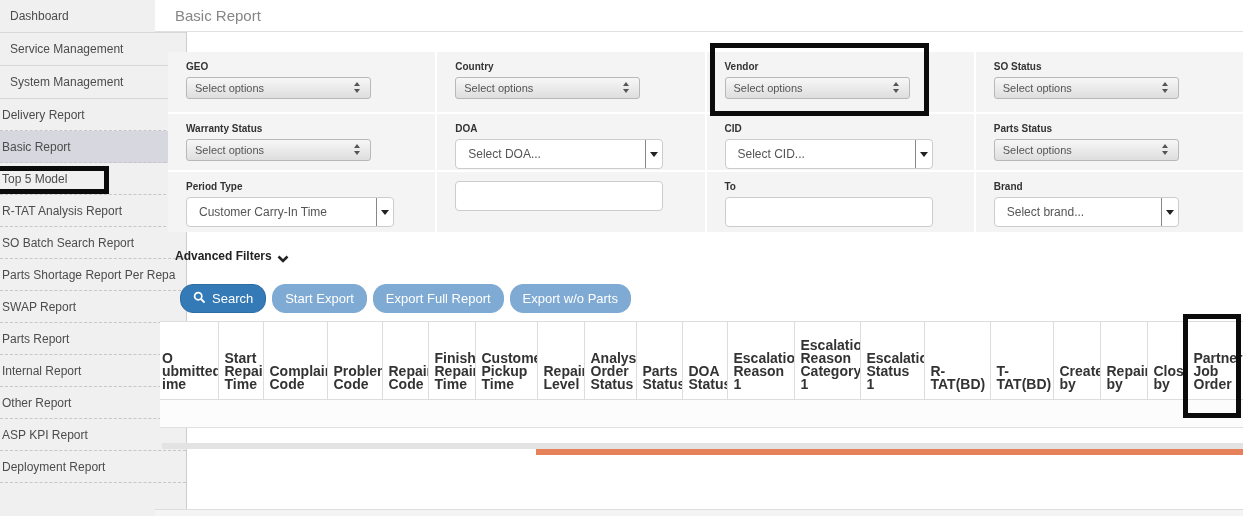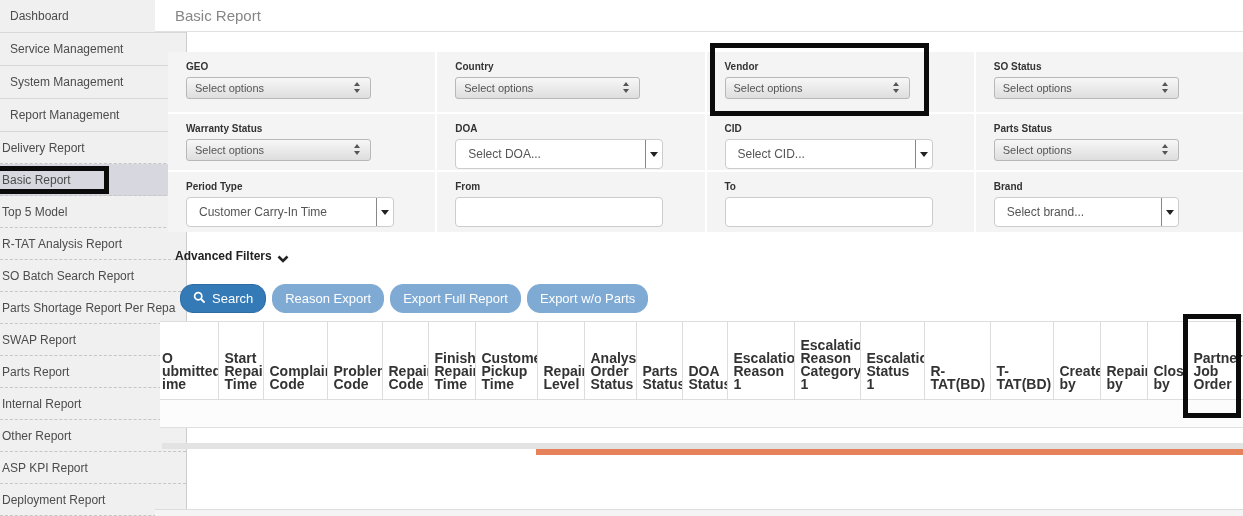--- a/index.html
+++ b/index.html
@@ -90,23 +90,20 @@
   <div class="sidebar" id="sidebar">
       <div class="side-item top">
         <span>Dashboard</span>
       </div>
       <div class="side-item top">
         <span>Service Management</span>
       </div>
       <div class="side-item top">
         <span>System Management</span>
       </div>
-      <div class="side-item top">
-        <span>Report Management</span>
-      </div>
       <div class="side-item">
         <span>Delivery Report</span>
       </div>
       <div class="side-item selected">
         <span>Basic Report</span>
       </div>
       <div class="side-item">
         <span>Top 5 Model</span>
       </div>
       <div class="side-item">
@@ -199,21 +196,21 @@
           <span class="msel-caret"></span>
         </div>
       </div>
       <div class="fcell">
         <div class="flabel">Period Type</div>
         <div class="cbox">
           <span class="cbox-text">Customer Carry-In Time</span>
           <span class="cbox-arrow"></span>
         </div>
       </div>
-      <div class="fcell"><div class="flabel">From</div><input class="finput" value="" style=""></div>
+      <div class="fcell"><input class="finput" value="" style=""></div>
       <div class="fcell"><div class="flabel">To</div><input class="finput" value="" style=""></div>
       <div class="fcell">
         <div class="flabel">Brand</div>
         <div class="cbox narrow">
           <span class="cbox-text">Select brand...</span>
           <span class="cbox-arrow"></span>
         </div>
       </div>
     </div>
 
@@ -226,21 +223,21 @@
 
   <div class="btn-row" id="btn-row">
       <button class="abtn primary">
         <span><svg width="13" height="13" viewBox="0 0 13 13">
             <circle cx="5.2" cy="5.2" r="3.6" fill="none" stroke="#fff" stroke-width="1.7"></circle>
             <line x1="8" y1="8" x2="11.6" y2="11.6" stroke="#fff" stroke-width="1.9"></line>
           </svg></span>
         <span>Search</span>
       </button>
       <button class="abtn secondary">
-        <span>Reason Export</span>
+        <span>Start Export</span>
       </button>
       <button class="abtn secondary">
         <span>Export Full Report</span>
       </button>
       <button class="abtn secondary">
         <span>Export w/o Parts</span>
       </button>
     </div>
 
   <div class="table-wrap">

